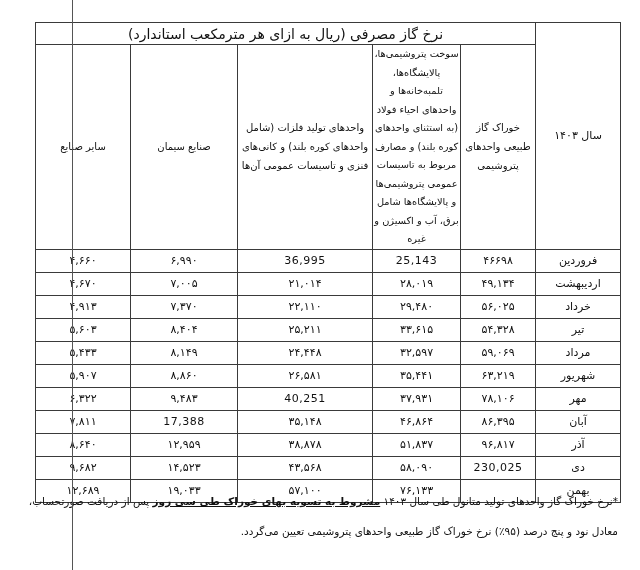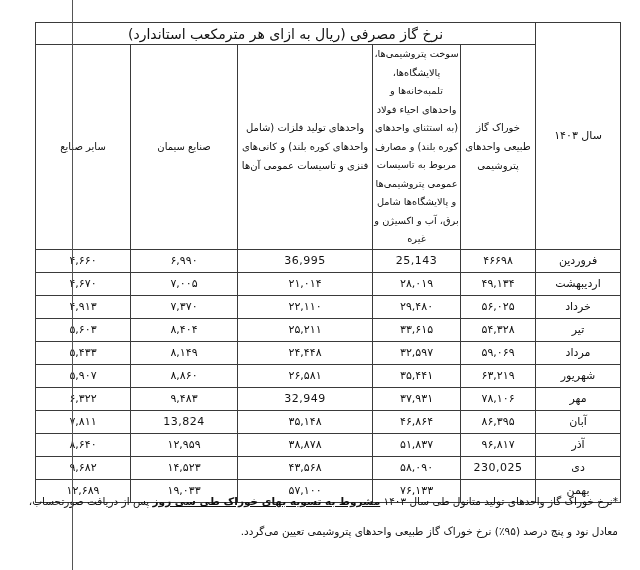--- a/index.html
+++ b/index.html
@@ -102,30 +102,30 @@
       <td class="num">۶۳,۲۱۹</td>
       <td class="num">۳۵,۴۴۱</td>
       <td class="num">۲۶,۵۸۱</td>
       <td class="num">۸,۸۶۰</td>
       <td class="num">۵,۹۰۷</td>
     </tr>
     <tr>
       <td class="month">مهر</td>
       <td class="num">۷۸,۱۰۶</td>
       <td class="num">۳۷,۹۳۱</td>
-      <td class="num">32,949</td>
+      <td class="num">40,251</td>
       <td class="num">۹,۴۸۳</td>
       <td class="num">۶,۳۲۲</td>
     </tr>
     <tr>
       <td class="month">آبان</td>
       <td class="num">۸۶,۳۹۵</td>
       <td class="num">۴۶,۸۶۴</td>
       <td class="num">۳۵,۱۴۸</td>
-      <td class="num">13,824</td>
+      <td class="num">17,388</td>
       <td class="num">۷,۸۱۱</td>
     </tr>
     <tr>
       <td class="month">آذر</td>
       <td class="num">۹۶,۸۱۷</td>
       <td class="num">۵۱,۸۳۷</td>
       <td class="num">۳۸,۸۷۸</td>
       <td class="num">۱۲,۹۵۹</td>
       <td class="num">۸,۶۴۰</td>
     </tr>

